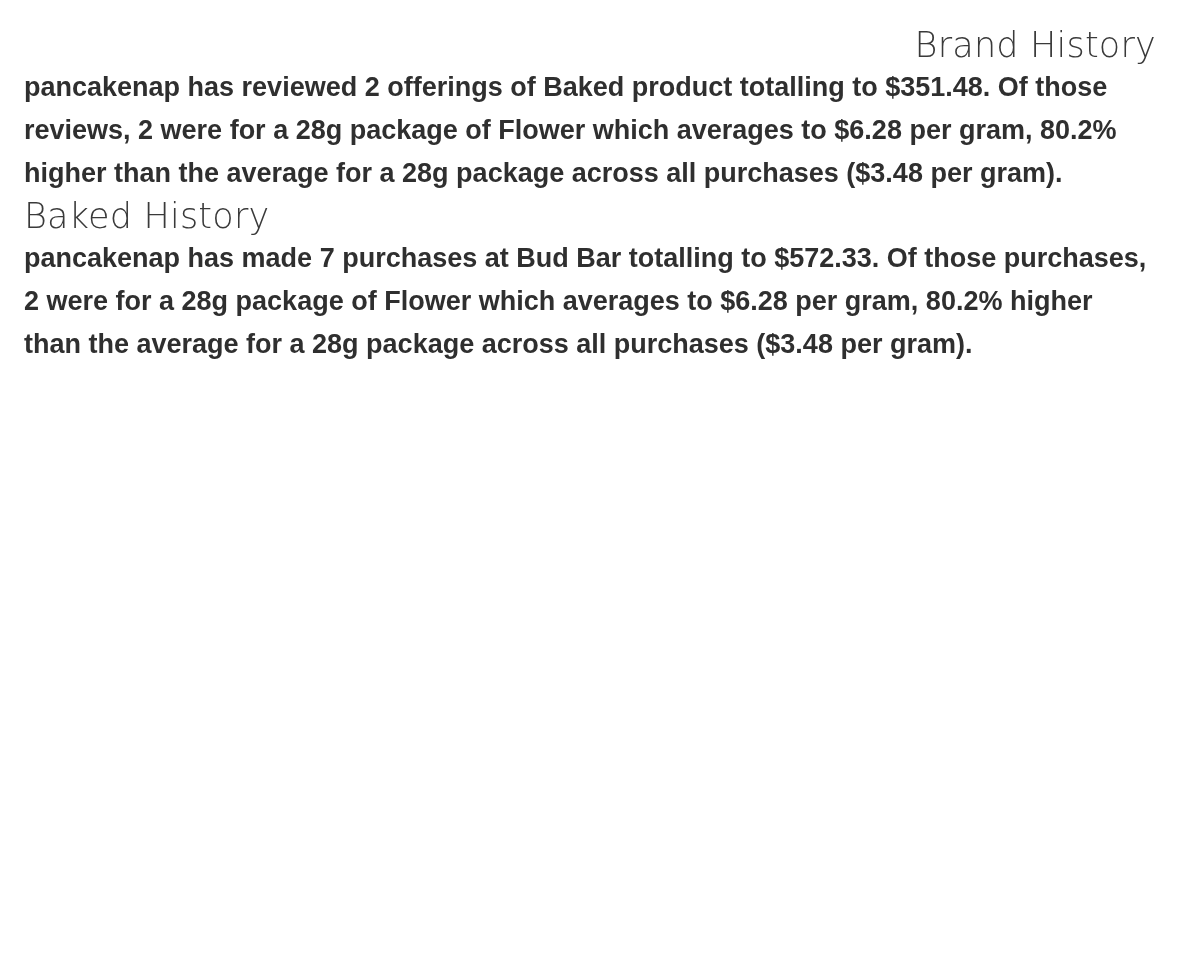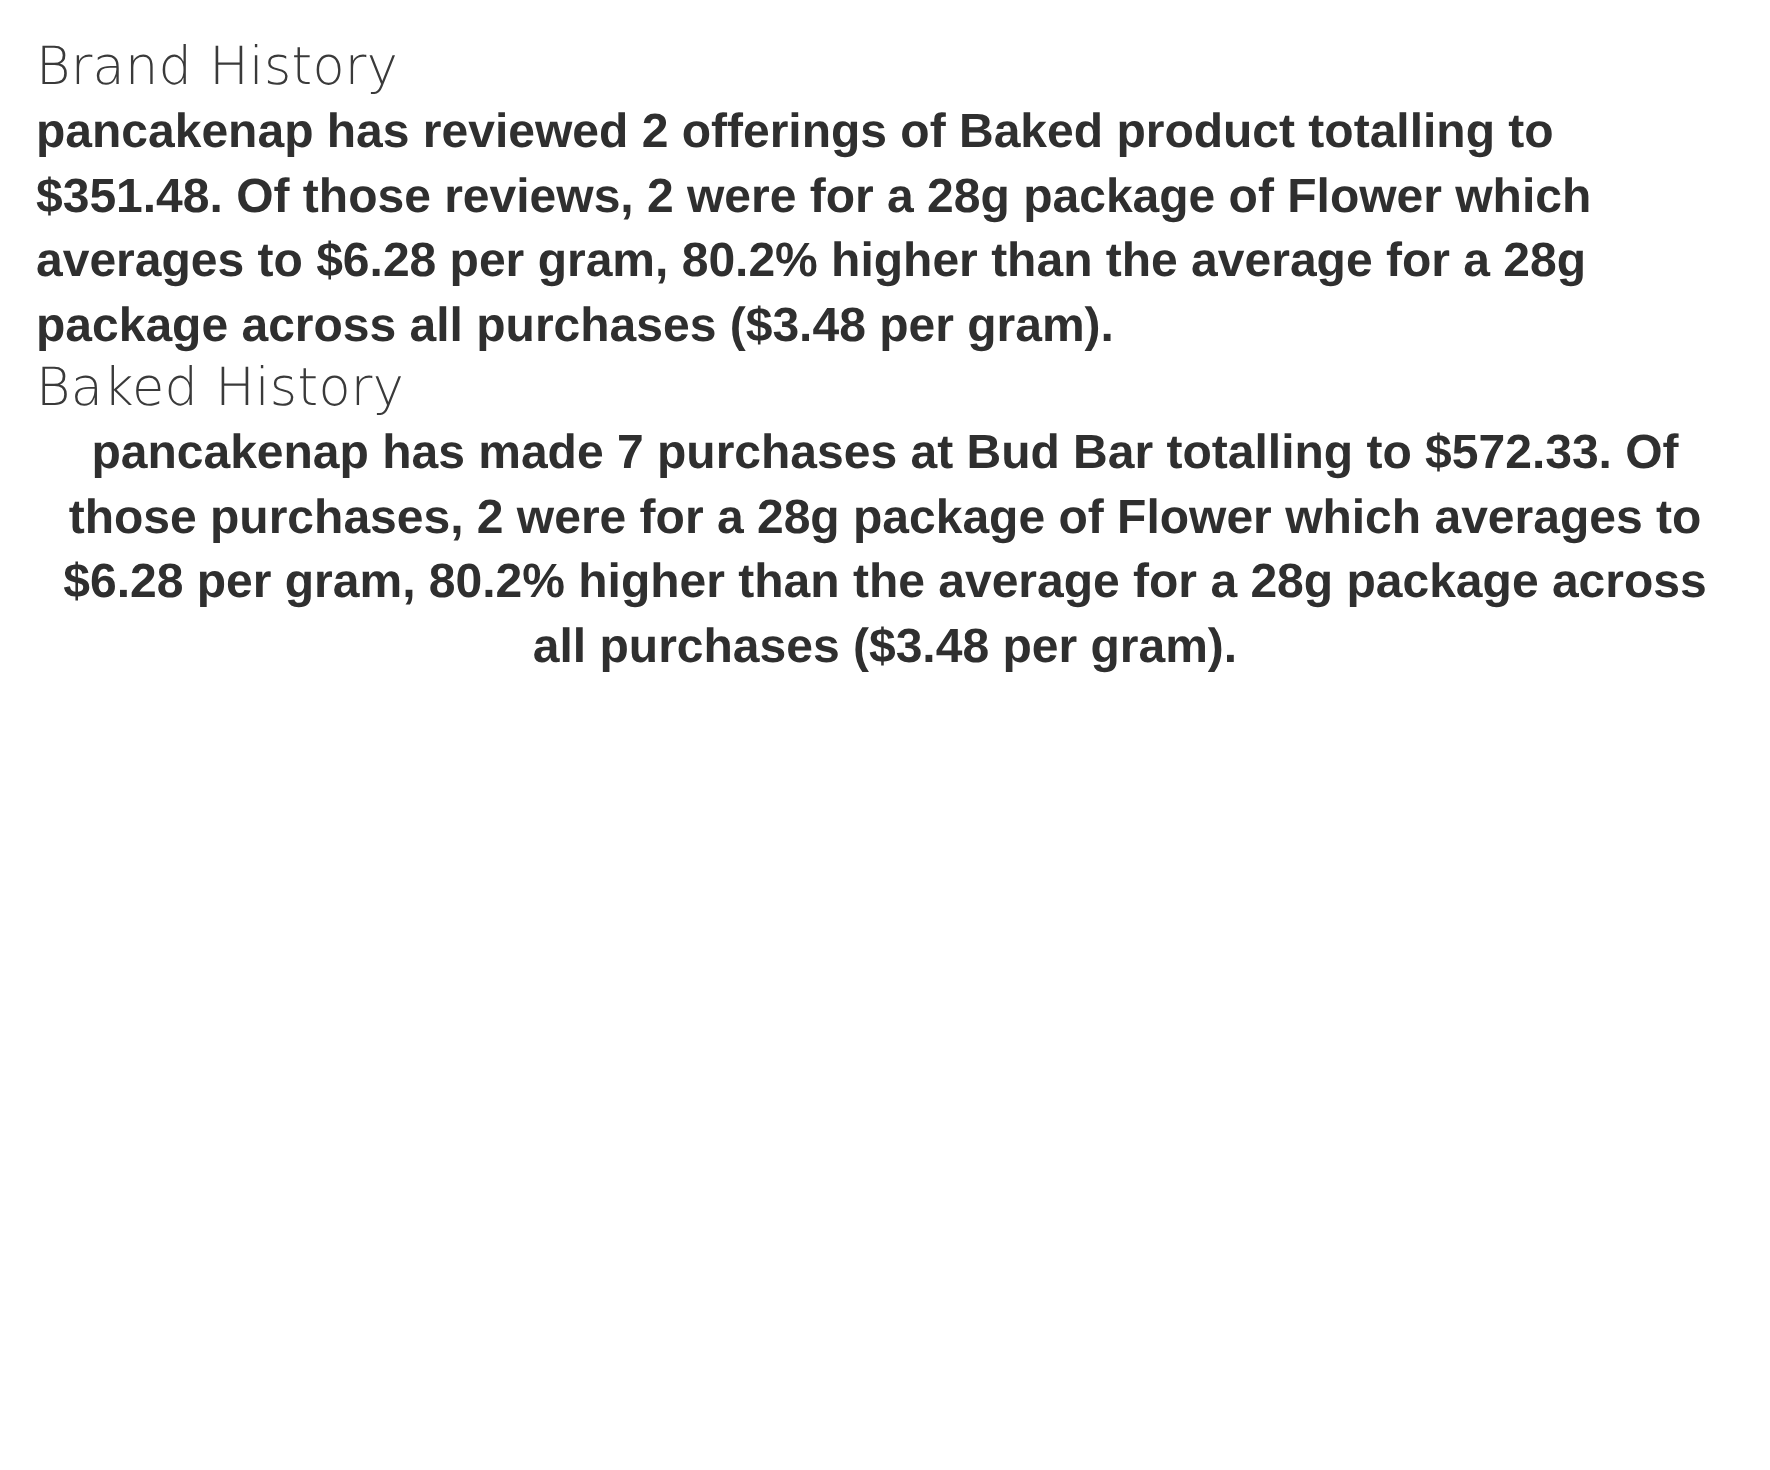--- a/index.html
+++ b/index.html
@@ -23,39 +23,39 @@
     font-family: "DejaVu Sans", sans-serif;
     font-weight: 300;
     font-size: 35px;
     line-height: 1.2;
     color: #3a3a3a;
     margin: 0;
     letter-spacing: 0.2px;
   }
   .brand-title {
     margin-top: 8px;
+    text-align: right;
   }
   .vendor-title {
     margin-top: 62px;
   }
   p.para {
     font-family: "Liberation Sans", sans-serif;
     font-weight: bold;
-    font-size: 32px;
+    font-size: 27px;
     line-height: 43px;
     color: #2f2f2f;
     margin: 0;
     max-width: 1140px;
   }
   .brand-para {
     margin-top: 36px;
   }
   .vendor-para-1 {
     margin-top: 126px;
-    text-align: center;
   }
   .vendor-para-2 {
     margin-top: 44px;
   }
 </style>
 </head>
 <body>
 
 <div class="page">
 

